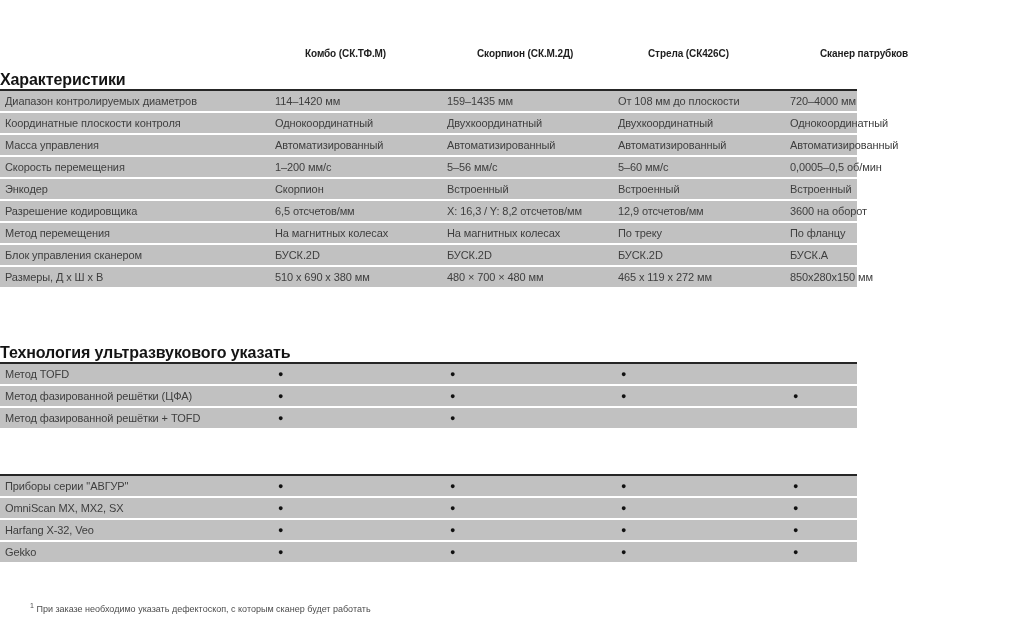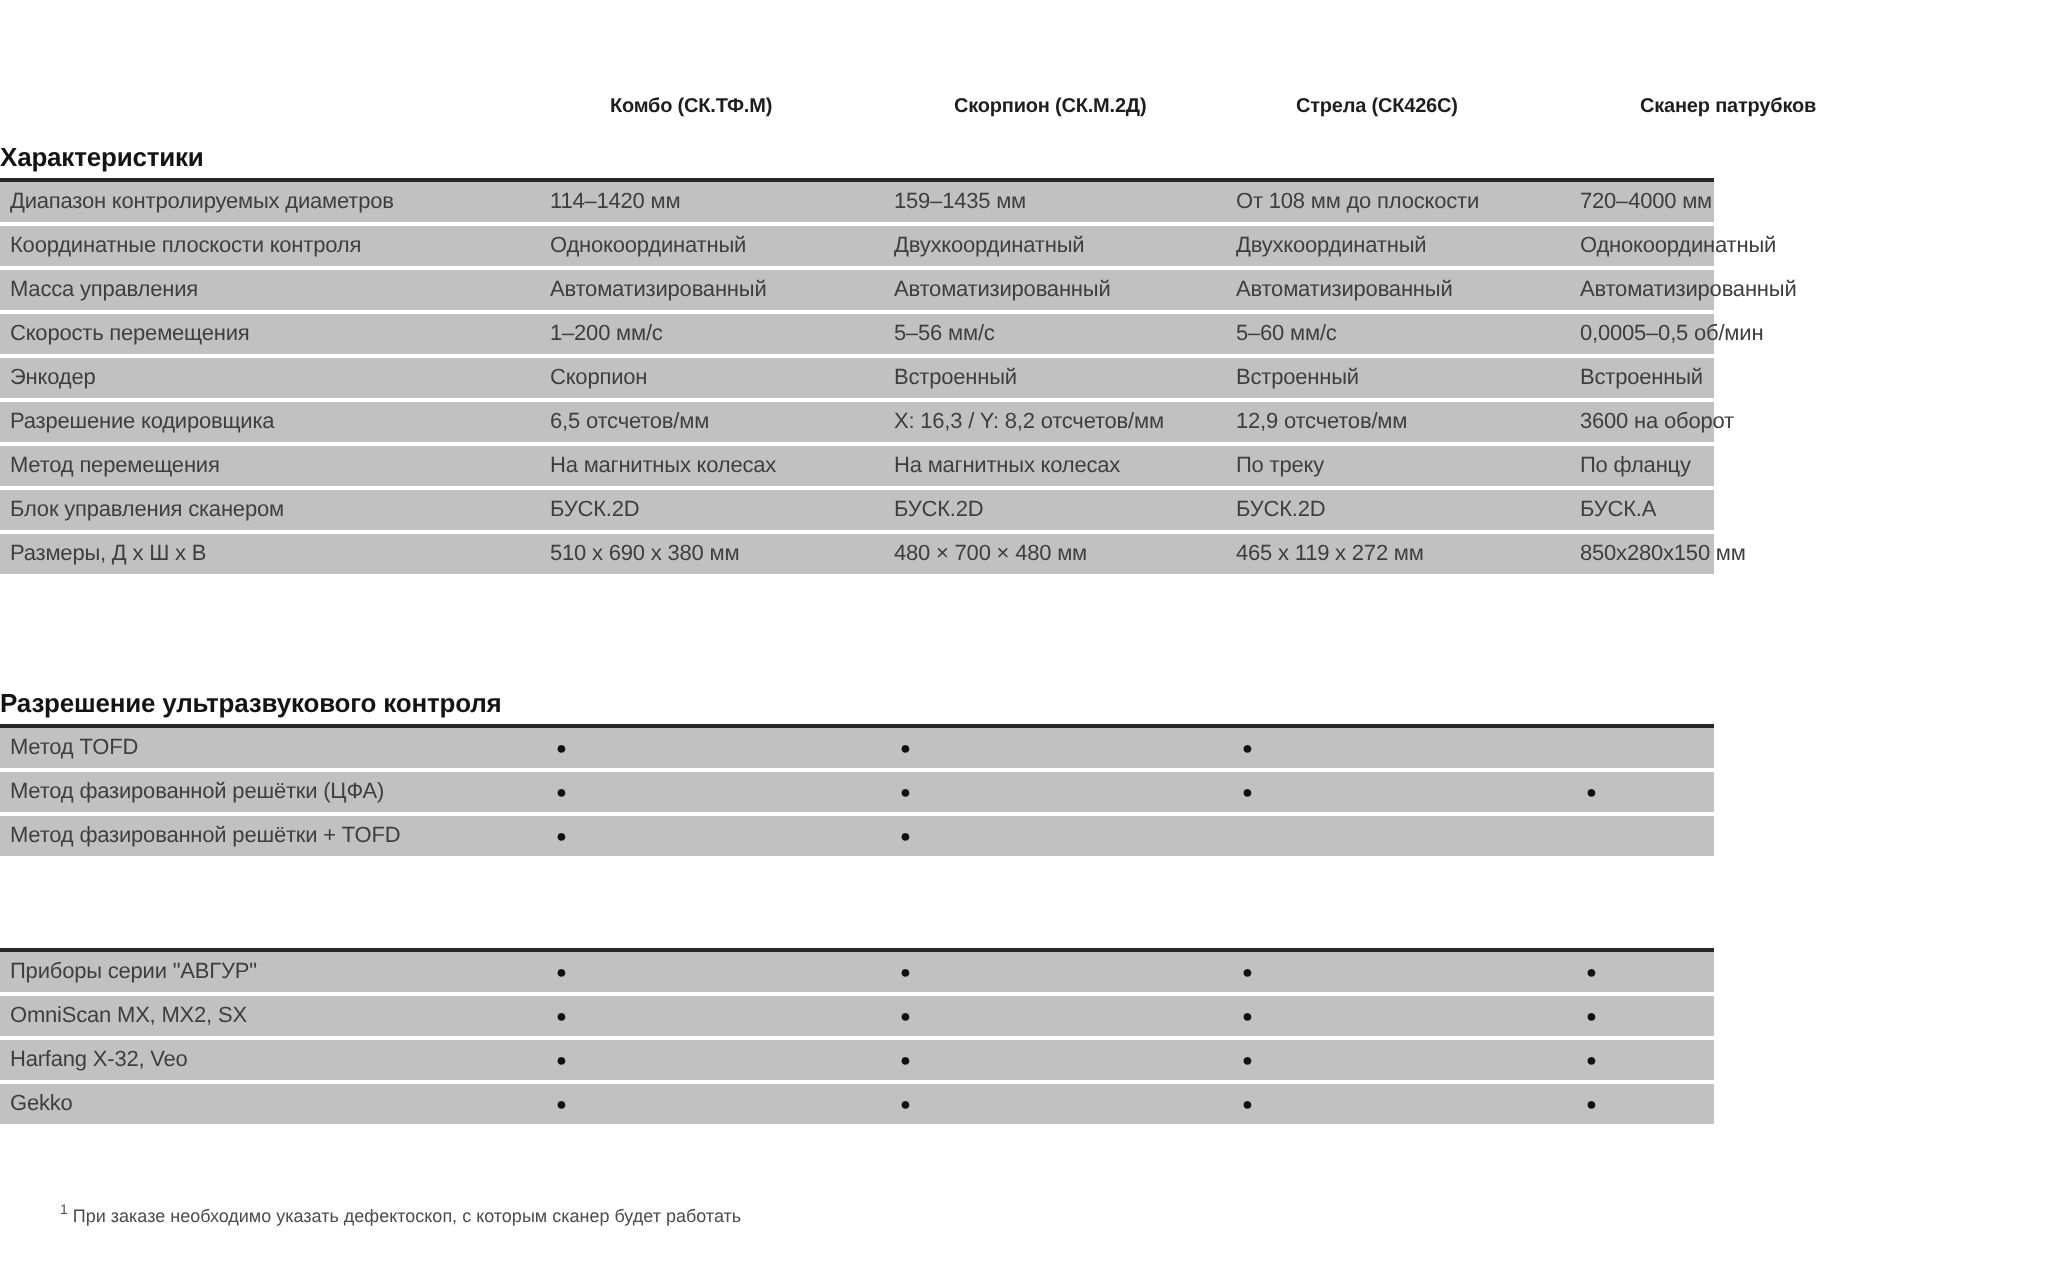--- a/index.html
+++ b/index.html
@@ -10,21 +10,21 @@
   .grid{
     display:grid;
     grid-template-columns:275px 172px 171px 172px 173px;
     align-items:center;
   }
   .block{position:absolute;left:30px;width:963px;}
   
   .col-headers{top:48px;font-weight:bold;font-size:10px;color:#1e1e1e;letter-spacing:-0.1px;}
   
   .sec h2{
-    position:absolute;margin:0;left:0;font-size:13px;font-weight:bold;color:#141414;
+    position:absolute;margin:0;left:0;font-size:16px;font-weight:bold;color:#141414;
     letter-spacing:-0.1px;white-space:nowrap;
   }
   .rows{position:absolute;left:0;width:857px;border-top:2px solid #262626;}
   .sec1{top:0;}
   .sec1 h2{top:71px;}
   .sec1 .rows{top:89px;}
   .sec2 h2{top:344px;}
   .sec2 .rows{top:362px;}
   .sec3 h2{top:480px;}
   .sec3 .rows{top:474px;}
@@ -116,21 +116,21 @@
           <div class="cell label">Размеры, Д х Ш х В</div>
           <div class="cell">510 x 690 x 380 мм</div>
           <div class="cell">480 × 700 × 480 мм</div>
           <div class="cell">465 x 119 x 272  мм</div>
           <div class="cell">850x280x150 мм</div>
         </div>
       </div>
   </section>
 
   <section class="sec sec2">
-    <h2 class="block">Разрешение ультразвукового контроля</h2>
+    <h2 class="block">Технология ультразвукового указать</h2>
     <div class="rows">
         <div class="row grid">
           <div class="cell label">Метод TOFD</div>
           <div class="cell dot">●</div>
           <div class="cell dot">●</div>
           <div class="cell dot">●</div>
           <div class="cell"></div>
         </div>
         <div class="row grid">
           <div class="cell label">Метод фазированной решётки (ЦФА)</div>

